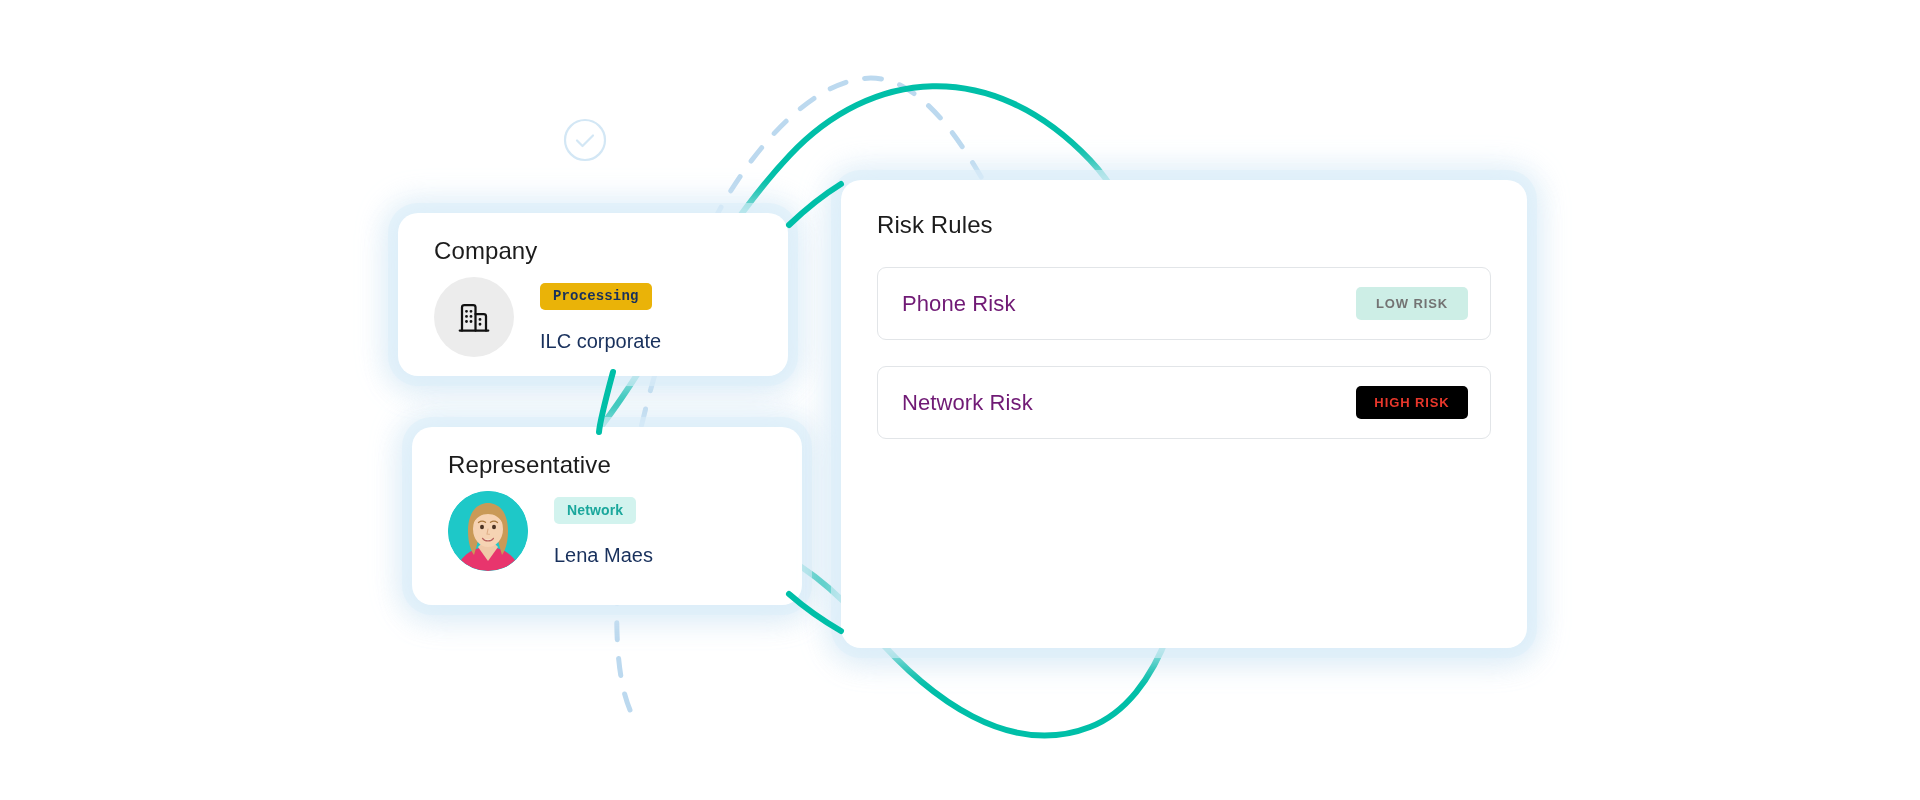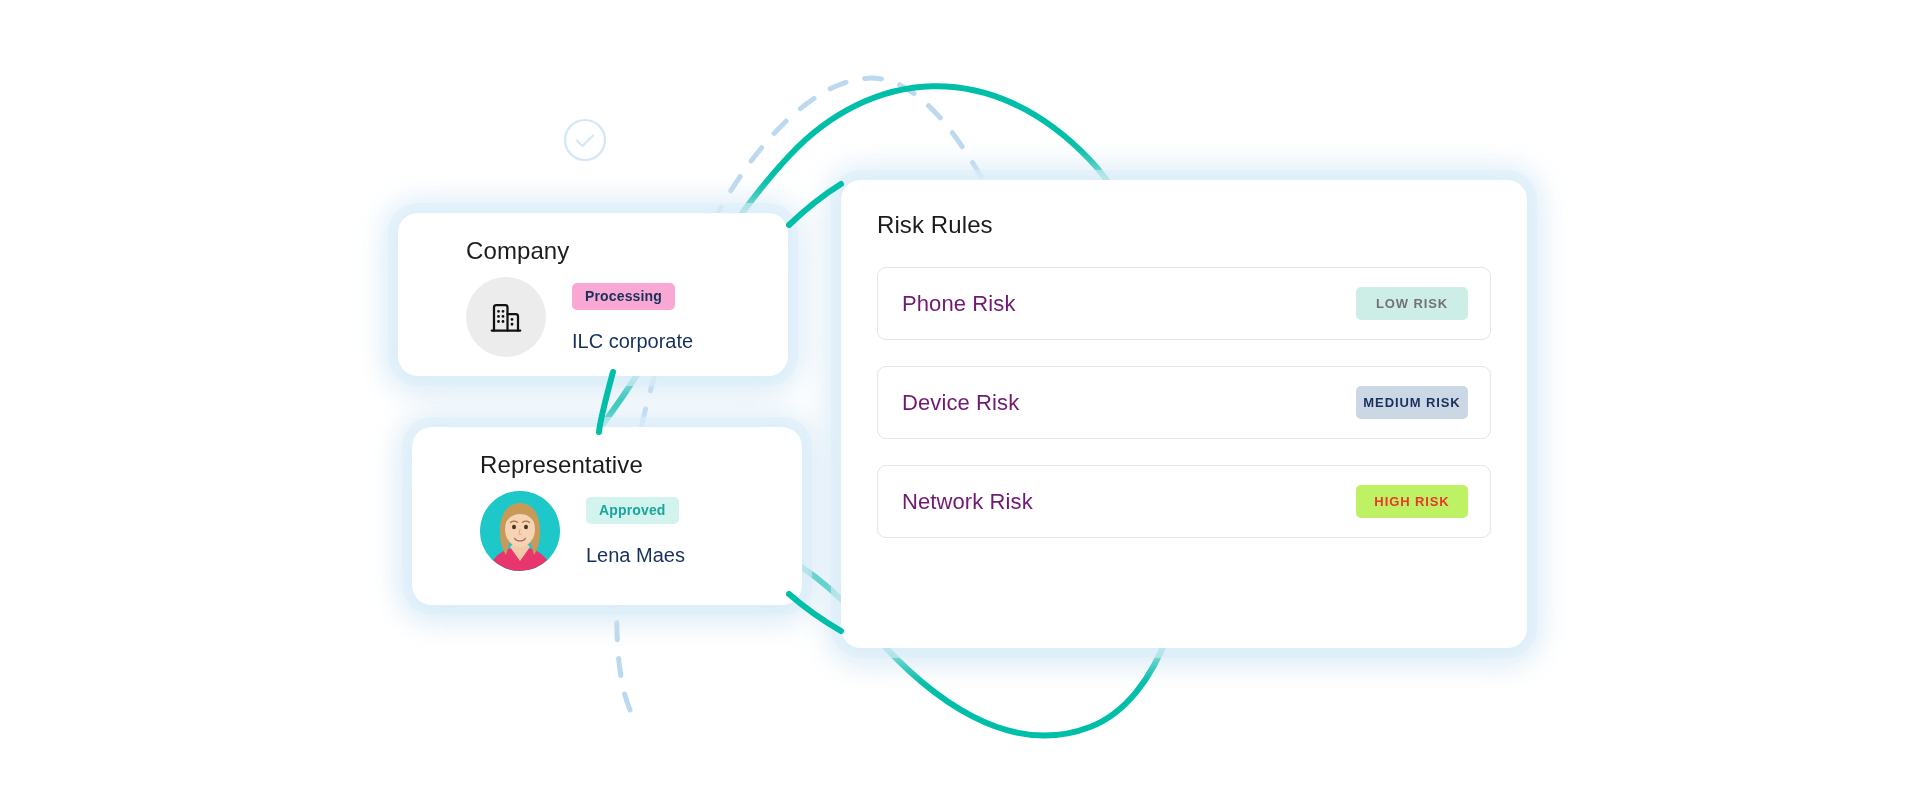--- a/index.html
+++ b/index.html
@@ -77,21 +77,20 @@
     height: 178px;
   }
 
   .card-inner {
     position: absolute;
     left: 0; top: 0;
     width: 100%;
     height: 100%;
     box-sizing: border-box;
     padding: 26px 36px 0 36px;
-    margin-left: 32px;
   }
 
   .card-title {
     font-size: 24px;
     color: #1c1c1c;
     font-weight: 400;
     letter-spacing: 0.1px;
     line-height: 1;
     margin: 0 0 14px 0;
     white-space: nowrap;
@@ -130,22 +129,23 @@
     display: inline-block;
     border-radius: 5px;
     font-size: 14px;
     font-weight: 700;
     padding: 6px 13px 7px 13px;
     line-height: 1;
     letter-spacing: 0.15px;
     white-space: nowrap;
   }
   .badge-processing {
-    background: #f9a8d4;
+    background: #eab308;
     color: #18305c;
+    font-family: Liberation Mono, monospace;
   }
   .badge-approved {
     background: #d2f3ee;
     color: #1aa79c;
   }
 
   .entity-name {
     margin-top: 20px;
     font-size: 20px;
     color: #18305c;
@@ -212,21 +212,21 @@
   }
   .risk-low {
     background: #cdeee6;
     color: #737373;
   }
   .risk-medium {
     background: #ccd7e6;
     color: #18305c;
   }
   .risk-high {
-    background: #bef264;
+    background: #000000;
     color: #e8372b;
   }
 </style>
 </head>
 <body>
 
 <div id="stage">
 
   <svg id="curves" viewBox="0 0 1920 800" xmlns="http://www.w3.org/2000/svg">
 
@@ -298,40 +298,36 @@
 
               <path d="M40 38 L39 43 L41.5 43.3" stroke="#dfae86" stroke-width="1.1" fill="none" stroke-linecap="round"></path>
 
               <path d="M34.5 47.5 C 37 50.5 43 50.5 45.5 47.5
                        C 43 49.2 37 49.2 34.5 47.5 Z" fill="#ffffff"></path>
               <path d="M34.5 47.3 C 37 50.8 43 50.8 45.5 47.3" stroke="#b9635e" stroke-width="1.2" fill="none" stroke-linecap="round"></path>
             </g>
           </svg>
         </div>
         <div class="info-col">
-          <span class="badge badge-approved">Approved</span>
+          <span class="badge badge-approved">Network</span>
           <div class="entity-name">Lena Maes</div>
         </div>
       </div>
     </div>
   </div>
 
   <div class="card-glow" id="risk-panel">
     <div id="risk-panel-inner">
       <div id="risk-panel-title">Risk Rules</div>
 
       <div class="risk-row">
         <span class="risk-label">Phone Risk</span>
         <span class="risk-badge risk-low">LOW RISK</span>
       </div>
 
-      <div class="risk-row">
-        <span class="risk-label">Device Risk</span>
-        <span class="risk-badge risk-medium">MEDIUM RISK</span>
-      </div>
 
       <div class="risk-row">
         <span class="risk-label">Network Risk</span>
         <span class="risk-badge risk-high">HIGH RISK</span>
       </div>
     </div>
   </div>
 
   <svg id="curves-front" viewBox="0 0 1920 800" xmlns="http://www.w3.org/2000/svg">
 

